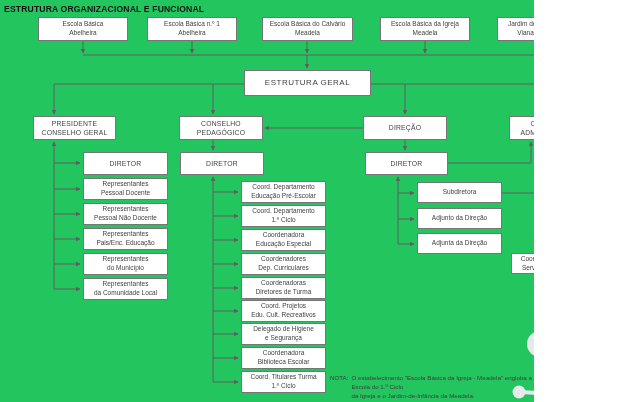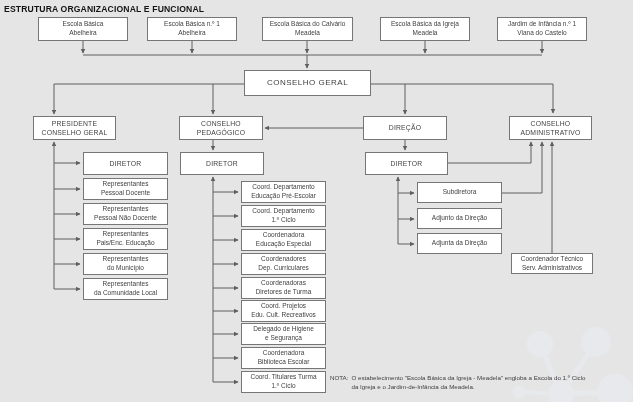--- a/index.html
+++ b/index.html
@@ -1,17 +1,17 @@
 <!DOCTYPE html>
 <html><head>
 <meta charset="utf-8">
 <style>
   html,body{margin:0;padding:0;background:#ffffff;}
   .canvas{
-    position:relative;width:633px;height:402px;background:#e5e5e5;overflow:hidden;
+    position:relative;width:534px;height:402px;background:#22c55e;overflow:hidden;
     font-family:"Liberation Sans",sans-serif;
   }
   .title{
     position:absolute;left:4px;top:4px;z-index:3;
     font-size:8.6px;font-weight:bold;color:#141414;letter-spacing:.15px;
   }
   .bx{
     position:absolute;box-sizing:border-box;z-index:2;
     border:1px solid #767676;background:#fff;
     display:flex;align-items:center;justify-content:center;
@@ -130,21 +130,21 @@
 Abelheira</div>
   <div class="bx" style="left:147px;top:17px;width:90px;height:24px">Escola Básica n.º 1
 Abelheira</div>
   <div class="bx" style="left:262px;top:17px;width:91px;height:24px">Escola Básica do Calvário
 Meadela</div>
   <div class="bx" style="left:380px;top:17px;width:90px;height:24px">Escola Básica da Igreja
 Meadela</div>
   <div class="bx" style="left:497px;top:17px;width:90px;height:24px">Jardim de Infância n.º 1
 Viana do Castelo</div>
 
-  <div class="bx lg" style="left:244px;top:70px;width:127px;height:26px">CONSELHO GERAL</div>
+  <div class="bx lg" style="left:244px;top:70px;width:127px;height:26px">ESTRUTURA GERAL</div>
 
   <div class="bx md" style="left:33px;top:116px;width:83px;height:24px">PRESIDENTE
 CONSELHO GERAL</div>
   <div class="bx md" style="left:179px;top:116px;width:84px;height:24px">CONSELHO
 PEDAGÓGICO</div>
   <div class="bx md" style="left:363px;top:116px;width:84px;height:24px">DIREÇÃO</div>
   <div class="bx md" style="left:509px;top:116px;width:83px;height:24px">CONSELHO
 ADMINISTRATIVO</div>
 
   <div class="bx md" style="left:83px;top:152px;width:85px;height:23px">DIRETOR</div>

